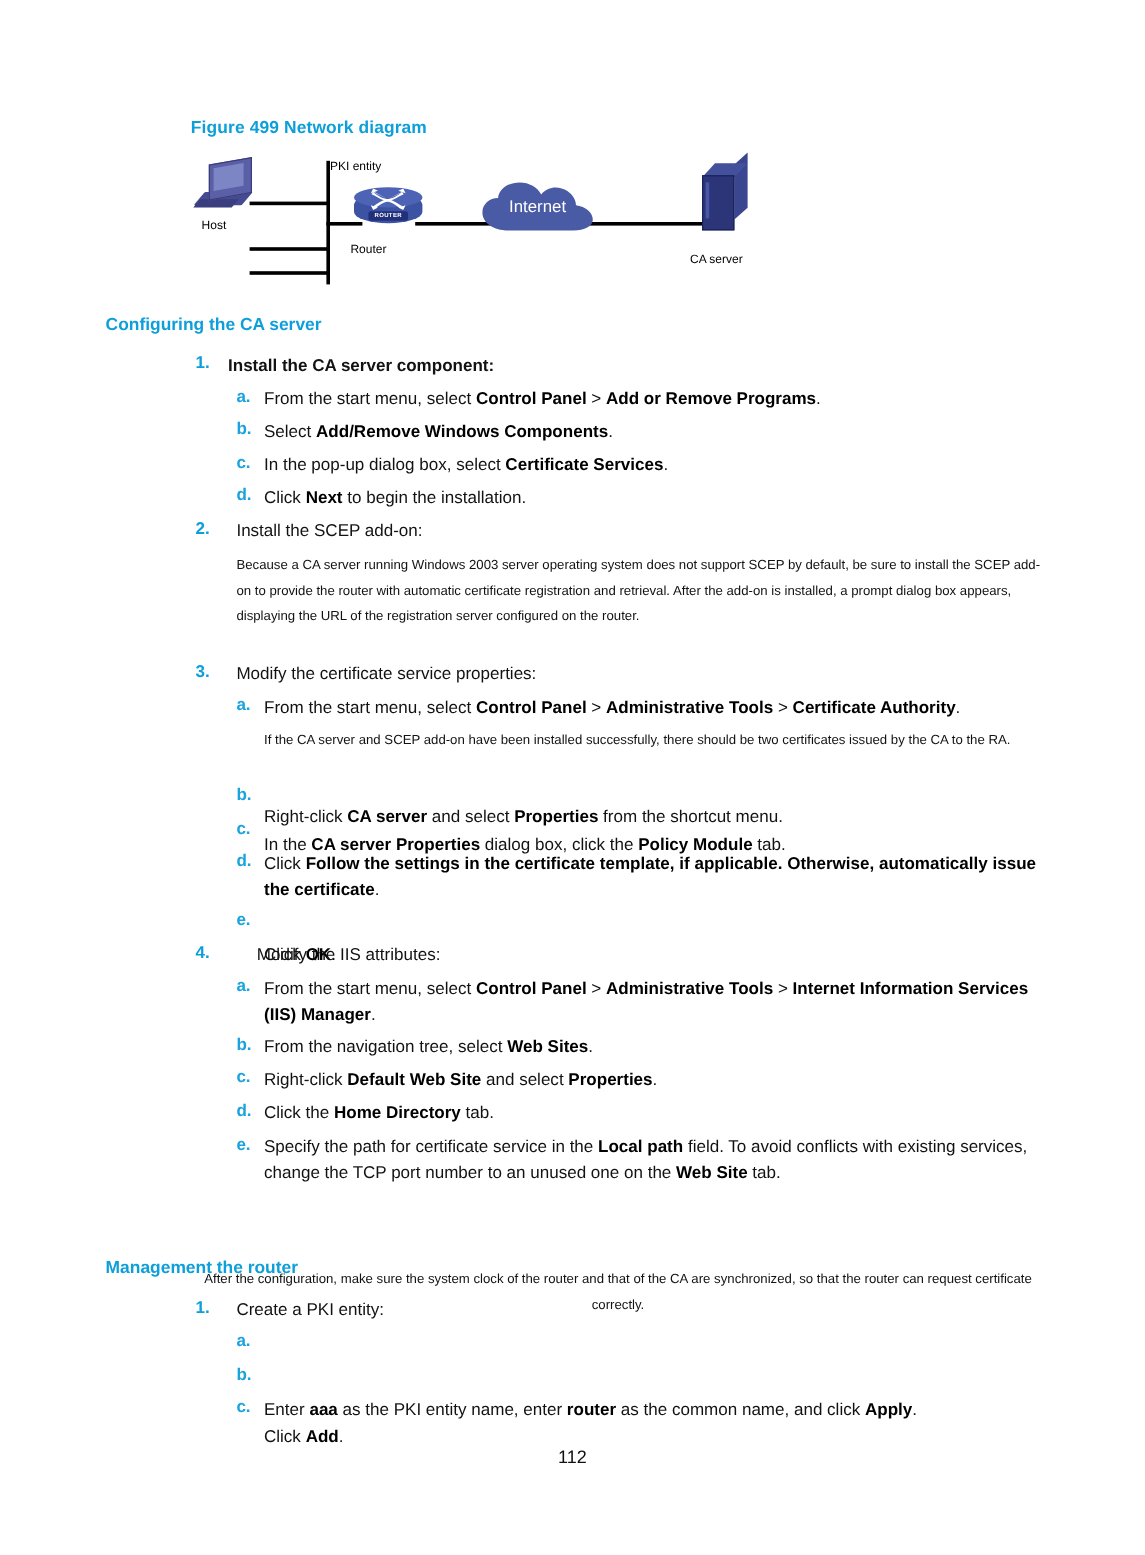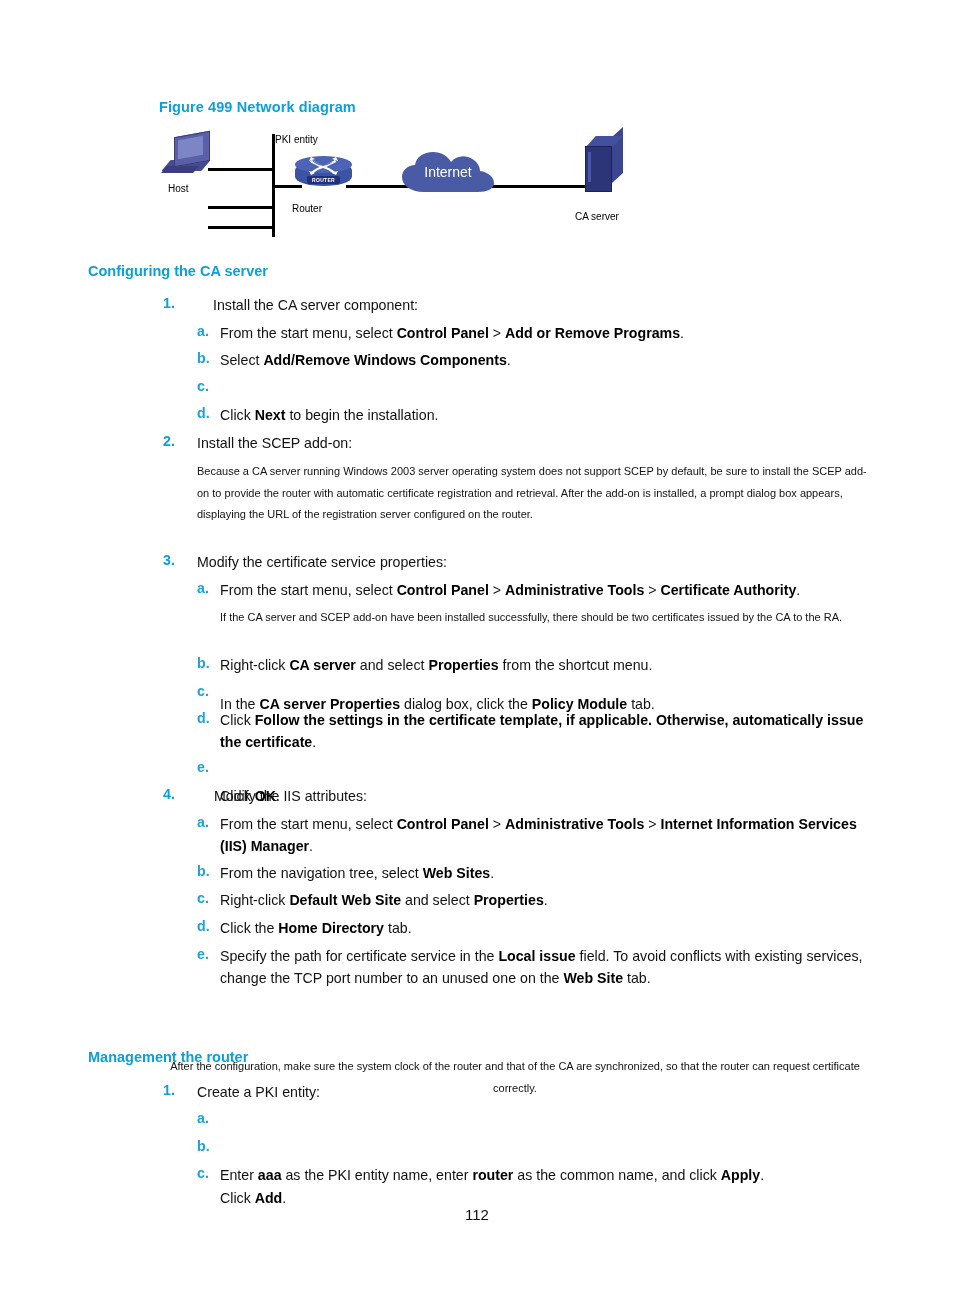--- a/index.html
+++ b/index.html
@@ -302,46 +302,47 @@
       <div class="ca-top"></div>
       <div class="ca-front"></div>
       <div class="ca-slot"></div>
     </div>
     <div class="lbl" style="left:425px; top:83px;">CA server</div>
   </div>
 
   <div class="h2" style="top:263px;">Configuring the CA server</div>
 
   <div class="marker num" style="left:163px; top:295px;">1.</div>
-  <div class="block" style="left:213px; top:295px; width:670px;">Install the CA server component:</div>
+  <div class="block" style="left:190px; top:295px; width:670px;font-weight:bold;">Install the CA server component:</div>
 
   <div class="marker" style="left:197px; top:323px;">a.</div>
   <div class="block" style="left:220px; top:323px; width:646px;">From the start menu, select <b>Control Panel</b> &gt; <b>Add or Remove Programs</b>.</div>
 
   <div class="marker" style="left:197px; top:350px;">b.</div>
   <div class="block" style="left:220px; top:350px; width:646px;">Select <b>Add/Remove Windows Components</b>.</div>
 
   <div class="marker" style="left:197px; top:378px;">c.</div>
+  <div class="block" style="left:220px; top:378px; width:646px;">In the pop-up dialog box, select <b>Certificate Services</b>.</div>
 
   <div class="marker" style="left:197px; top:405px;">d.</div>
   <div class="block" style="left:220px; top:405px; width:646px;">Click <b>Next</b> to begin the installation.</div>
 
   <div class="marker num" style="left:163px; top:433px;">2.</div>
   <div class="block" style="left:197px; top:433px; width:670px;">Install the SCEP add-on:</div>
   <div class="para" style="left:197px; top:461px; width:670px;">Because a CA server running Windows 2003 server operating system does not support SCEP by default, be sure to install the SCEP add-on to provide the router with automatic certificate registration and retrieval. After the add-on is installed, a prompt dialog box appears, displaying the URL of the registration server configured on the router.</div>
 
   <div class="marker num" style="left:163px; top:552px;">3.</div>
   <div class="block" style="left:197px; top:552px; width:670px;">Modify the certificate service properties:</div>
 
   <div class="marker" style="left:197px; top:580px;">a.</div>
   <div class="block" style="left:220px; top:580px; width:646px;">From the start menu, select <b>Control Panel</b> &gt; <b>Administrative Tools</b> &gt; <b>Certificate Authority</b>.</div>
   <div class="para" style="left:220px; top:607px; width:640px;">If the CA server and SCEP add-on have been installed successfully, there should be two certificates issued by the CA to the RA.</div>
 
   <div class="marker" style="left:197px; top:655px;">b.</div>
-  <div class="block" style="left:220px; top:655px; width:646px;">Right-click <b>CA server</b> and select <b>Properties</b> from the shortcut menu.</div>
+  <div class="block" style="left:220px; top:671px; width:646px;">Right-click <b>CA server</b> and select <b>Properties</b> from the shortcut menu.</div>
 
   <div class="marker" style="left:197px; top:683px;">c.</div>
   <div class="block" style="left:220px; top:683px; width:646px;margin-top:11px;">In the <b>CA server Properties</b> dialog box, click the <b>Policy Module</b> tab.</div>
 
   <div class="marker" style="left:197px; top:710px;">d.</div>
   <div class="block" style="left:220px; top:710px; width:646px;">Click <b>Follow the settings in the certificate template, if applicable. Otherwise, automatically issue the certificate</b>.</div>
 
   <div class="marker" style="left:197px; top:759px;">e.</div>
   <div class="block" style="left:220px; top:786px; width:646px;">Click <b>OK</b>.</div>
 
@@ -354,21 +355,21 @@
   <div class="marker" style="left:197px; top:863px;">b.</div>
   <div class="block" style="left:220px; top:863px; width:646px;">From the navigation tree, select <b>Web Sites</b>.</div>
 
   <div class="marker" style="left:197px; top:890px;">c.</div>
   <div class="block" style="left:220px; top:890px; width:646px;">Right-click <b>Default Web Site</b> and select <b>Properties</b>.</div>
 
   <div class="marker" style="left:197px; top:918px;">d.</div>
   <div class="block" style="left:220px; top:918px; width:646px;">Click the <b>Home Directory</b> tab.</div>
 
   <div class="marker" style="left:197px; top:946px;">e.</div>
-  <div class="block" style="left:220px; top:946px; width:646px;">Specify the path for certificate service in the <b>Local issue</b> field. To avoid conflicts with existing services, change the TCP port number to an unused one on the <b>Web Site</b> tab.</div>
+  <div class="block" style="left:220px; top:946px; width:646px;">Specify the path for certificate service in the <b>Local path</b> field. To avoid conflicts with existing services, change the TCP port number to an unused one on the <b>Web Site</b> tab.</div>
 
   <div class="para" style="left:163px; top:1056px; width:704px;text-align:center;">After the configuration, make sure the system clock of the router and that of the CA are synchronized, so that the router can request certificate correctly.</div>
 
   <div class="h2" style="top:1049px;">Management the router</div>
 
   <div class="marker num" style="left:163px; top:1082px;">1.</div>
   <div class="block" style="left:197px; top:1082px; width:670px;">Create a PKI entity:</div>
 
   <div class="marker" style="left:197px; top:1110px;">a.</div>
 

